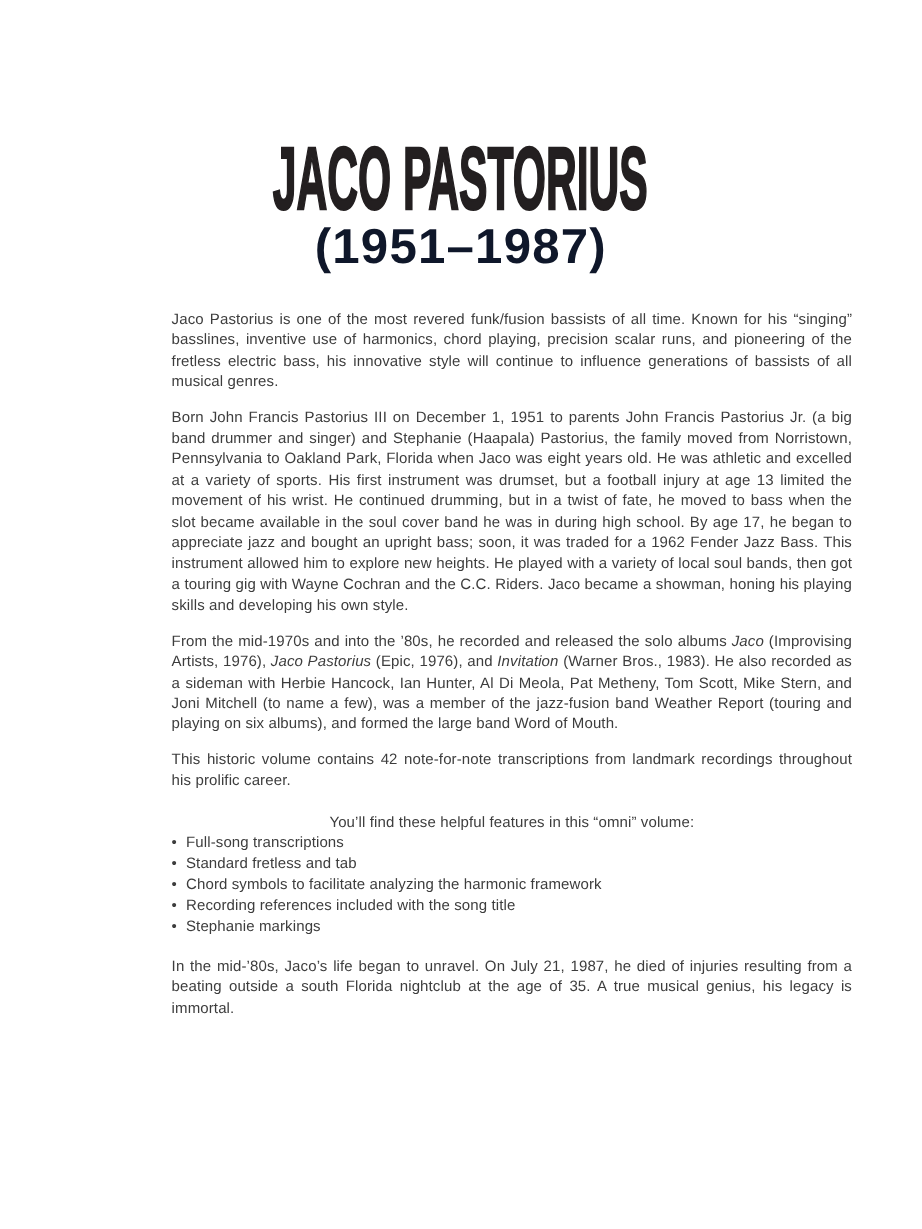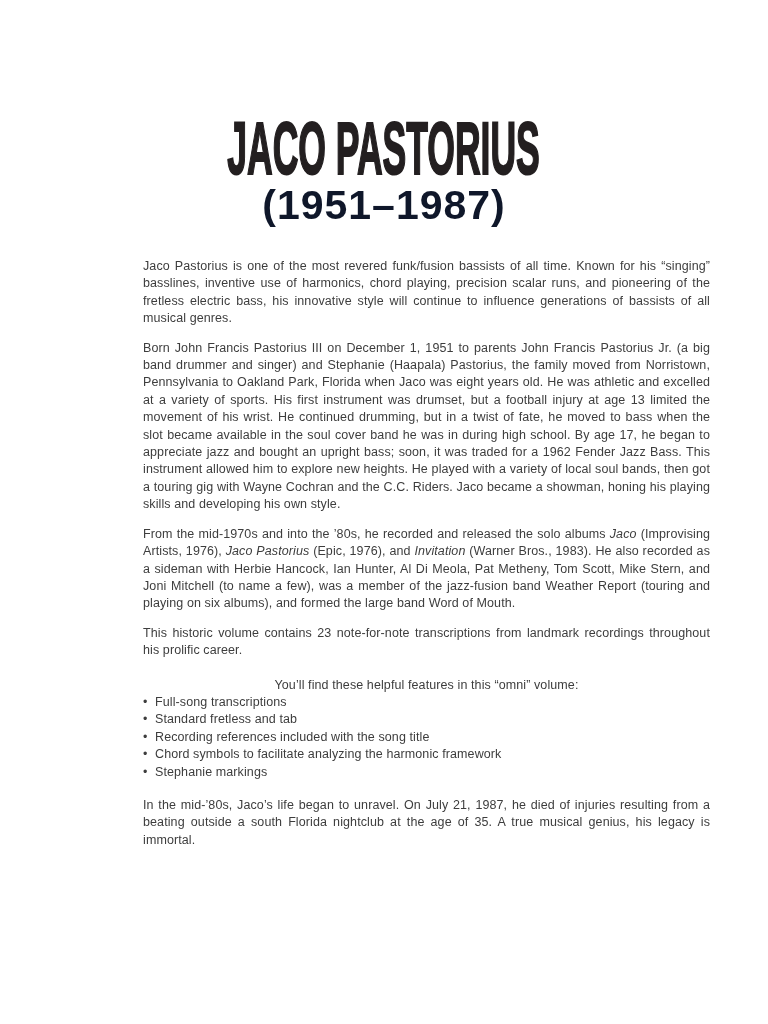--- a/index.html
+++ b/index.html
@@ -88,28 +88,28 @@
   </header>
 
   <main class="bio">
 
     <p>Jaco Pastorius is one of the most revered funk/fusion bassists of all time. Known for his “singing” basslines, inventive use of harmonics, chord playing, precision scalar runs, and pioneering of the fretless electric bass, his innovative style will continue to influence generations of bassists of all musical genres.</p>
 
     <p>Born John Francis Pastorius III on December 1, 1951 to parents John Francis Pastorius Jr. (a big band drummer and singer) and Stephanie (Haapala) Pastorius, the family moved from Norristown, Pennsylvania to Oakland Park, Florida when Jaco was eight years old. He was athletic and excelled at a variety of sports. His first instrument was drumset, but a football injury at age 13 limited the movement of his wrist. He continued drumming, but in a twist of fate, he moved to bass when the slot became available in the soul cover band he was in during high school. By age 17, he began to appreciate jazz and bought an upright bass; soon, it was traded for a 1962 Fender Jazz Bass. This instrument allowed him to explore new heights. He played with a variety of local soul bands, then got a touring gig with Wayne Cochran and the C.C. Riders. Jaco became a showman, honing his playing skills and developing his own style.</p>
 
     <p><span>From the mid-1970s and into the ’80s, he recorded and released the solo albums </span><em>Jaco</em><span> (Improvising Artists, 1976), </span><em>Jaco Pastorius</em><span> (Epic, 1976), and </span><em>Invitation</em><span> (Warner Bros., 1983). He also recorded as a sideman with Herbie Hancock, Ian Hunter, Al Di Meola, Pat Metheny, Tom Scott, Mike Stern, and Joni Mitchell (to name a few), was a member of the jazz-fusion band Weather Report (touring and playing on six albums), and formed the large band Word of Mouth.</span></p>
 
-    <p>This historic volume contains 23 note-for-note transcriptions from landmark recordings throughout his prolific career.</p>
+    <p>This historic volume contains 42 note-for-note transcriptions from landmark recordings throughout his prolific career.</p>
 
     <p class="features-intro no-justify">You’ll find these helpful features in this “omni” volume:</p>
 
     <ul class="features">
       <li><span class="bullet">•</span><span>Full-song transcriptions</span></li>
       <li><span class="bullet">•</span><span>Standard fretless and tab</span></li>
+      <li><span class="bullet">•</span><span>Chord symbols to facilitate analyzing the harmonic framework</span></li>
       <li><span class="bullet">•</span><span>Recording references included with the song title</span></li>
-      <li><span class="bullet">•</span><span>Chord symbols to facilitate analyzing the harmonic framework</span></li>
       <li><span class="bullet">•</span><span>Stephanie markings</span></li>
     </ul>
 
     <p>In the mid-’80s, Jaco’s life began to unravel. On July 21, 1987, he died of injuries resulting from a beating outside a south Florida nightclub at the age of 35. A true musical genius, his legacy is immortal.</p>
 
   </main>
 </div>
 
 </body></html>

